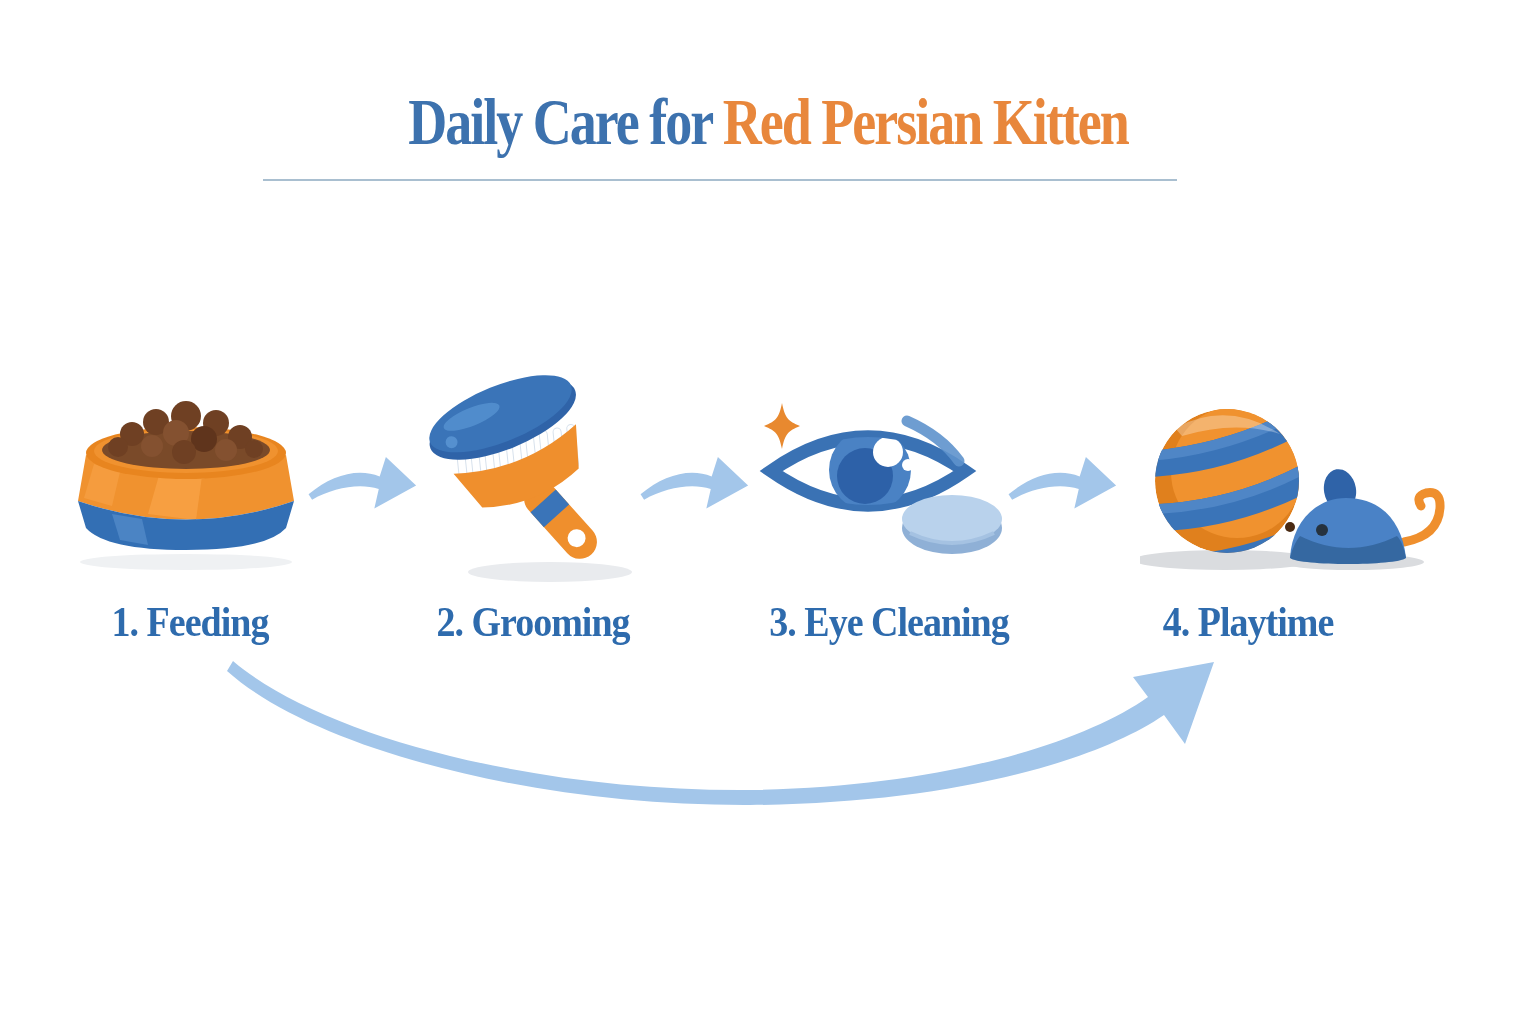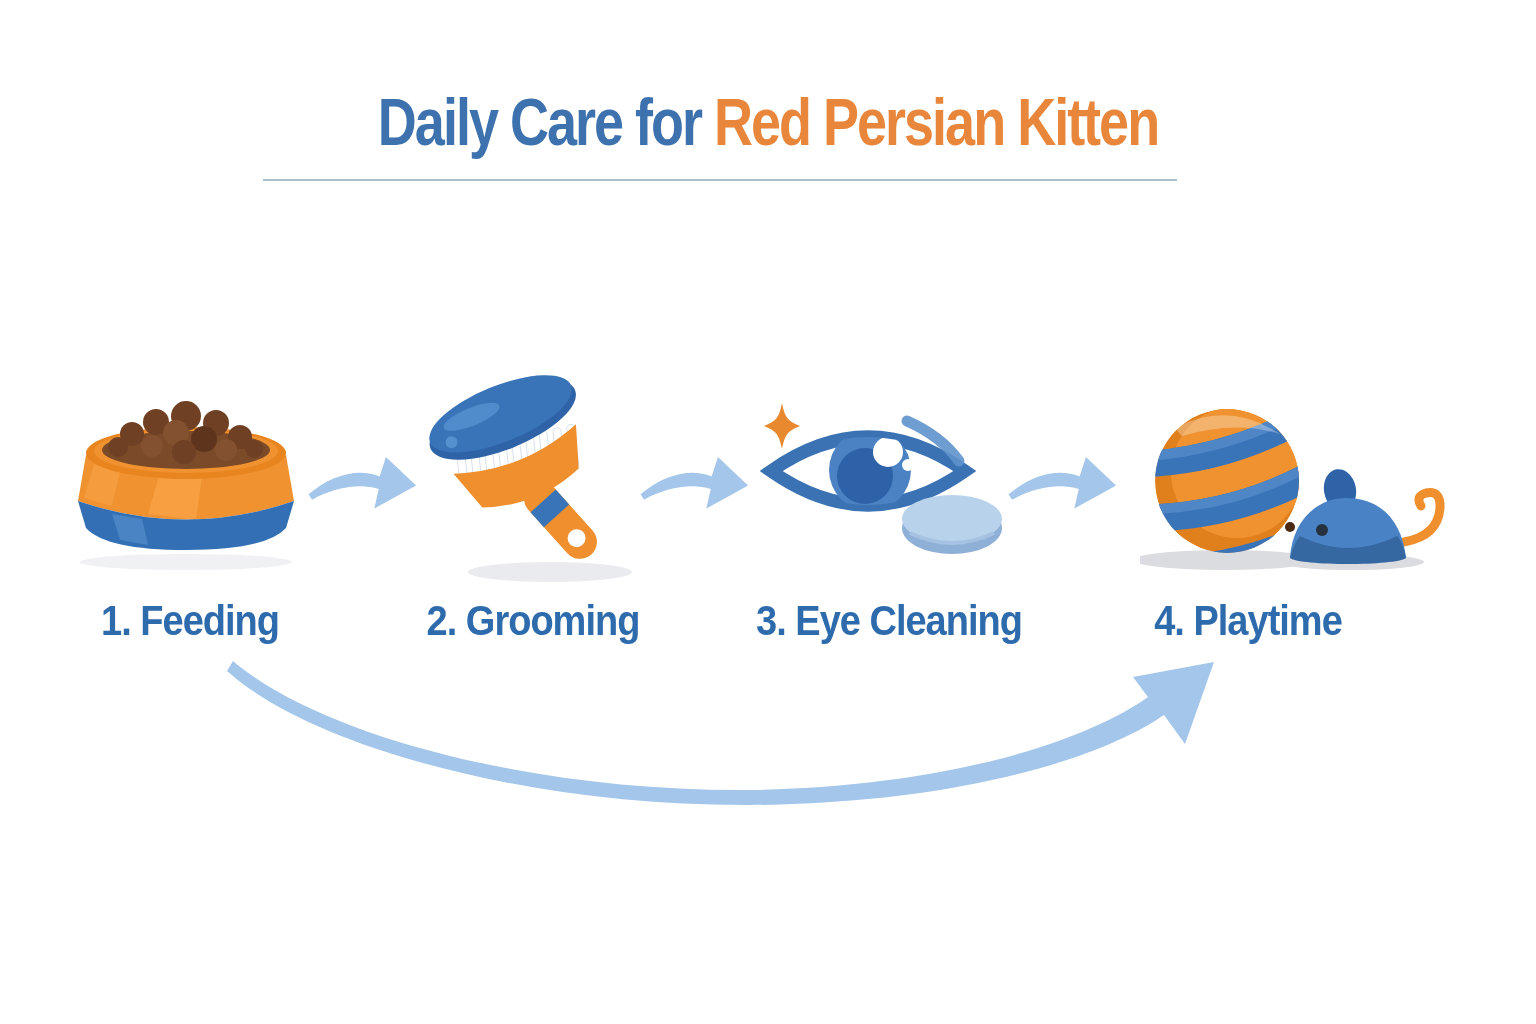--- a/index.html
+++ b/index.html
@@ -1,18 +1,18 @@
 <!DOCTYPE html>
 <html><head>
 <meta charset="utf-8">
 <style>
   html,body{margin:0;padding:0;background:#fff;}
   .canvas{
     position:relative;width:1536px;height:1024px;background:#ffffff;
-    overflow:hidden;font-family:Liberation Sans, sans-serif;
+    overflow:hidden;font-family:Liberation Serif, serif;
   }
   .title{
     position:absolute;left:0;right:0;top:84px;text-align:center;white-space:nowrap;
     font-size:54px;font-weight:bold;letter-spacing:-2px;
     transform:scaleY(1.22);transform-origin:center top;
   }
   .title .t-blue{color:#3d72ae;}
   .title .t-orange{color:#e8873c;}
   .divider{
     position:absolute;left:263px;top:179px;width:914px;height:2px;background:#a9bfd0;

